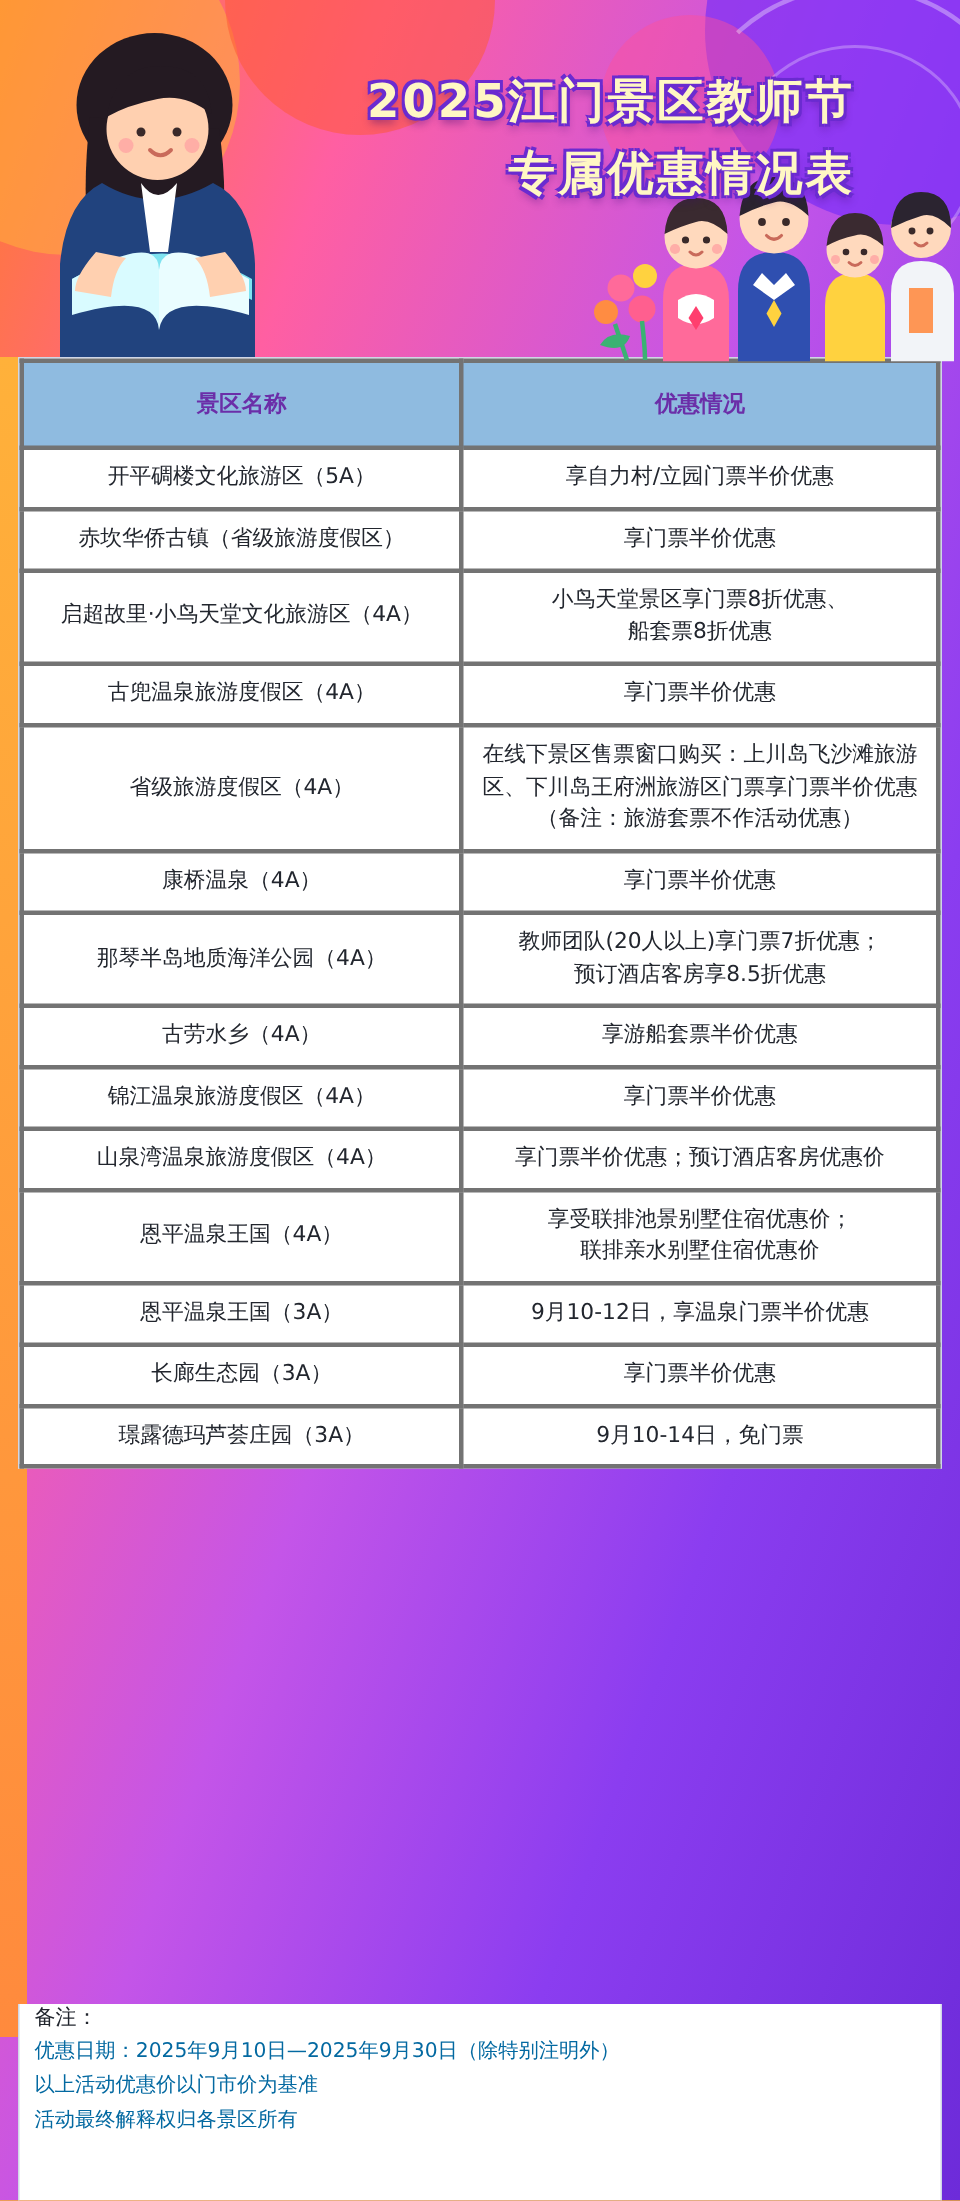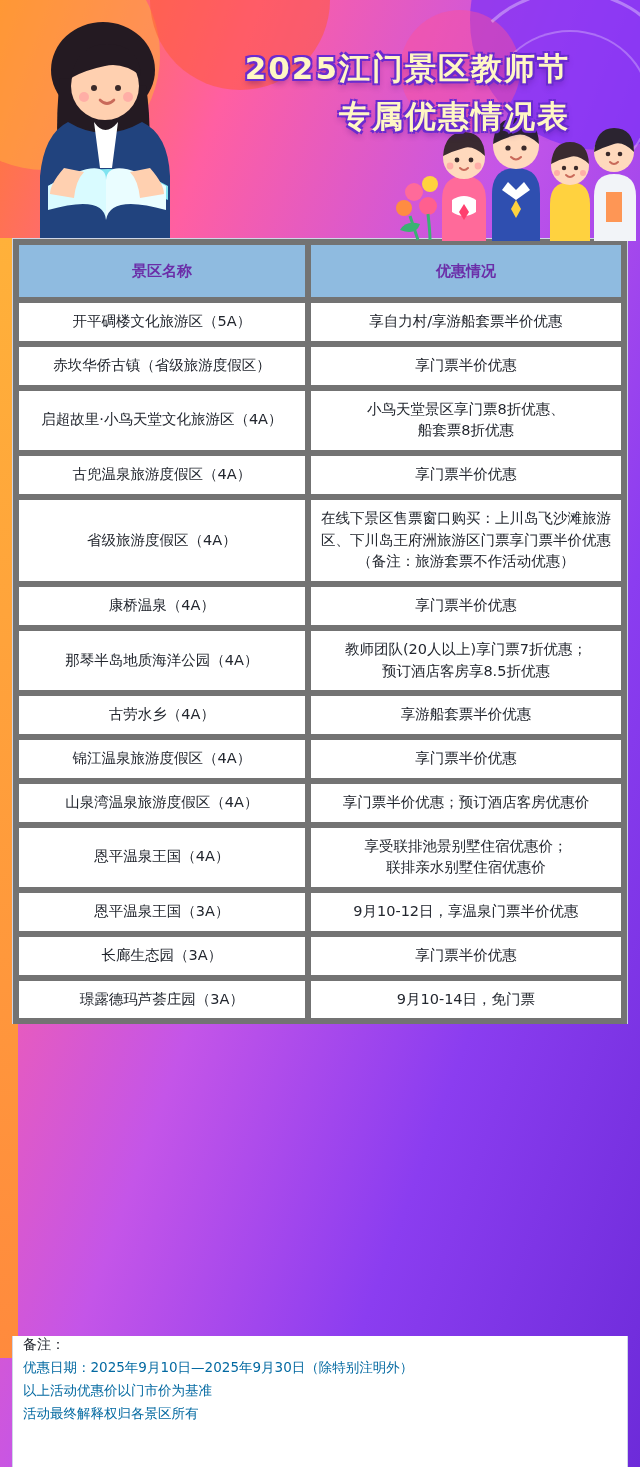--- a/index.html
+++ b/index.html
@@ -73,21 +73,21 @@
 
   
   .table-area {
     position:absolute; left:12px; top:238px; width:616px;
     background:#ffffff;
     border:1px solid #cfd6e6;
     border-bottom:none;
   }
   table { border-collapse: collapse; width:100%; table-layout: fixed; }
   th, td {
-    border:6px solid #737373;
+    border:3px solid #737373;
     text-align:center;
     vertical-align:middle;
     color:#22262e;
     font-size:14.5px;
     line-height:1.5;
     padding:8px 6px;
     font-family:"DejaVu Sans","Liberation Sans",sans-serif;
     margin-left:32px;
   }
   thead th {
@@ -223,21 +223,21 @@
         </colgroup>
       <thead>
         <tr>
           <th>景区名称</th>
           <th>优惠情况</th>
         </tr>
       </thead>
       <tbody id="table-body">
           <tr>
             <td>开平碉楼文化旅游区（5A）</td>
-            <td>享自力村/享游船套票半价优惠</td>
+            <td>享自力村/立园门票半价优惠</td>
           </tr>
           <tr>
             <td>赤坎华侨古镇（省级旅游度假区）</td>
             <td>享门票半价优惠</td>
           </tr>
           <tr>
             <td>启超故里·小鸟天堂文化旅游区（4A）</td>
             <td>小鸟天堂景区享门票8折优惠、<br>船套票8折优惠</td>
           </tr>
           <tr>

